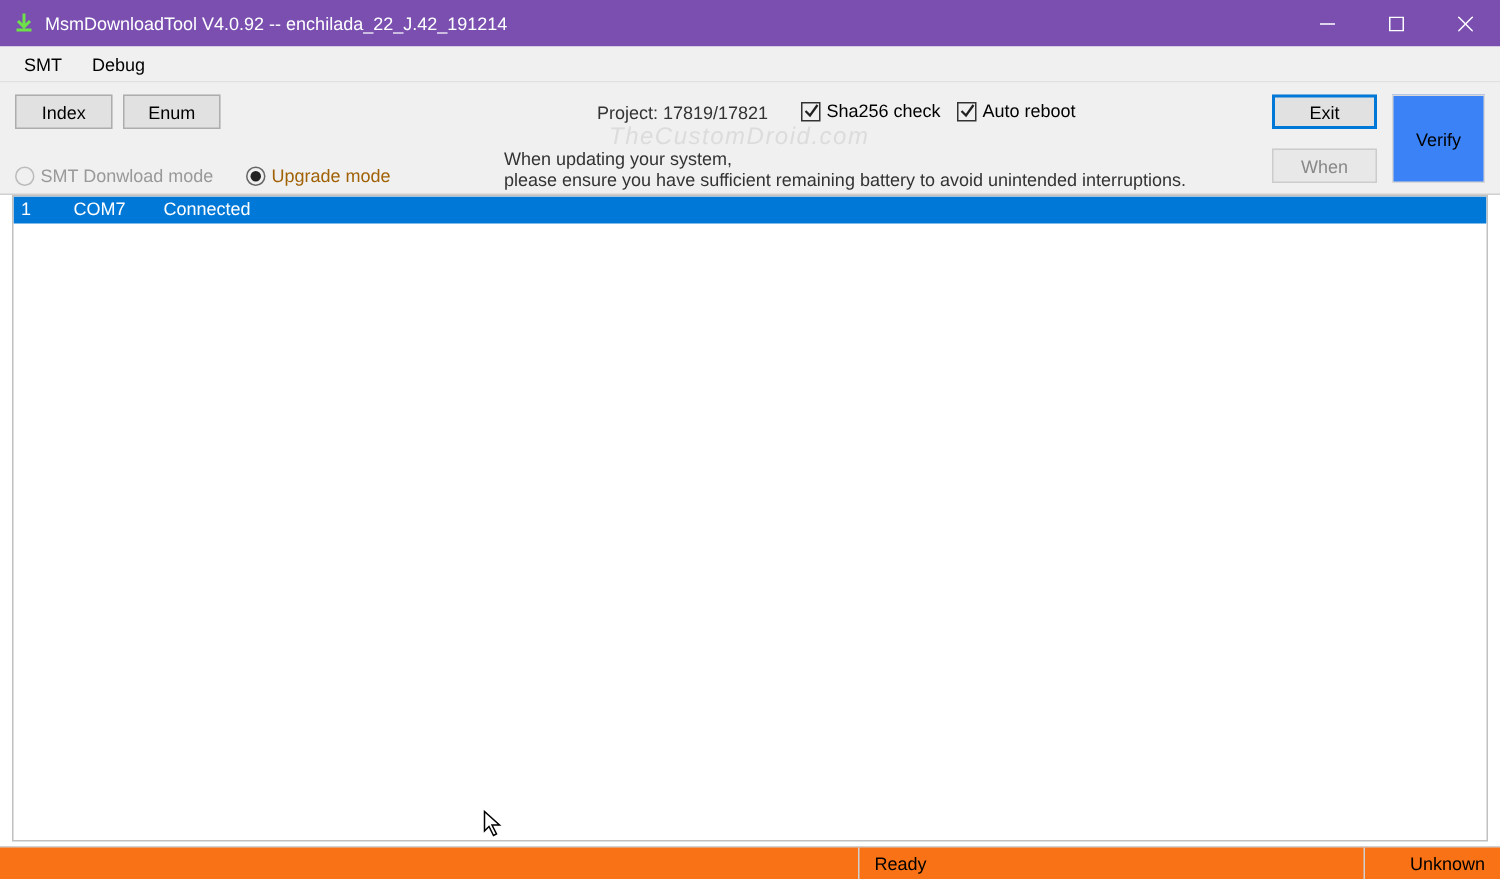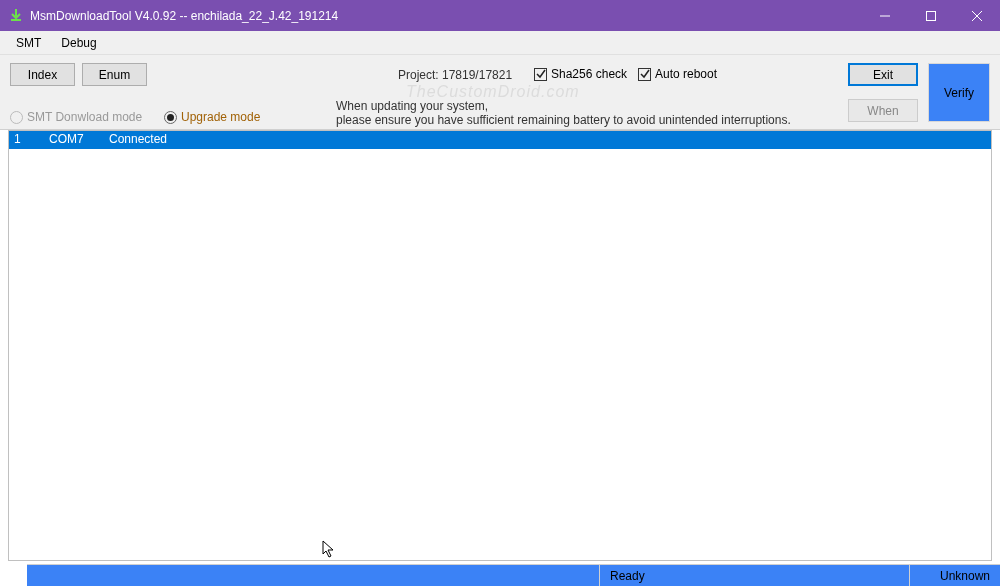--- a/index.html
+++ b/index.html
@@ -26,21 +26,21 @@
 .radio.disabled .dot { border-color: #bbb; }
 .info { position: absolute; font-size: 12px; color: #333; }
 .watermark { position: absolute; font-size: 16px; color: #dcdcdc; letter-spacing: 1px; font-style: italic; }
 .tablewrap { position: absolute; top: 130px; left: 8px; right: 8px; bottom: 25px; border: 1px solid #c0c0c0; background: #fff; overflow: hidden; }
 .thead { display: flex; height: 22px; background: #fff; border-bottom: 1px solid #e0e0e0; }
 .th { border-right: 1px solid #e8e8e8; padding: 3px 5px; font-size: 12px; white-space: nowrap; overflow: hidden; text-overflow: ellipsis; }
 .trow { display: flex; height: 18px; }
 .trow.sel { background: #0078d7; color: #fff; }
 .td { padding: 1px 5px; font-size: 12px; white-space: nowrap; overflow: hidden; }
 .tbody { overflow-y: auto; height: calc(100% - 22px); }
-.statusbar { position: absolute; bottom: 0; left: 0; right: 0; height: 22px; background: #3b82f6; border-top: 1px solid #d0d0d0; display: flex; align-items: center; margin-left: 27px; }
+.statusbar { position: absolute; bottom: 0; left: 0; right: 0; height: 22px; background: #f97316; border-top: 1px solid #d0d0d0; display: flex; align-items: center; }
 .statusbar .seg { padding: 0 10px; border-left: 1px solid #d0d0d0; height: 100%; display: flex; align-items: center; }
 .cursor { position: absolute; left: 322px; top: 540px; }
 </style>
 </head>
 <body>
 
 <div class="titlebar">
   <span class="icon">
     <svg viewBox="0 0 16 16">
         <path d="M8 1 L8 10 M4 6 L8 10 L12 6 M3 12 L13 12" stroke="#6de04a" stroke-width="2" fill="none"></path>

